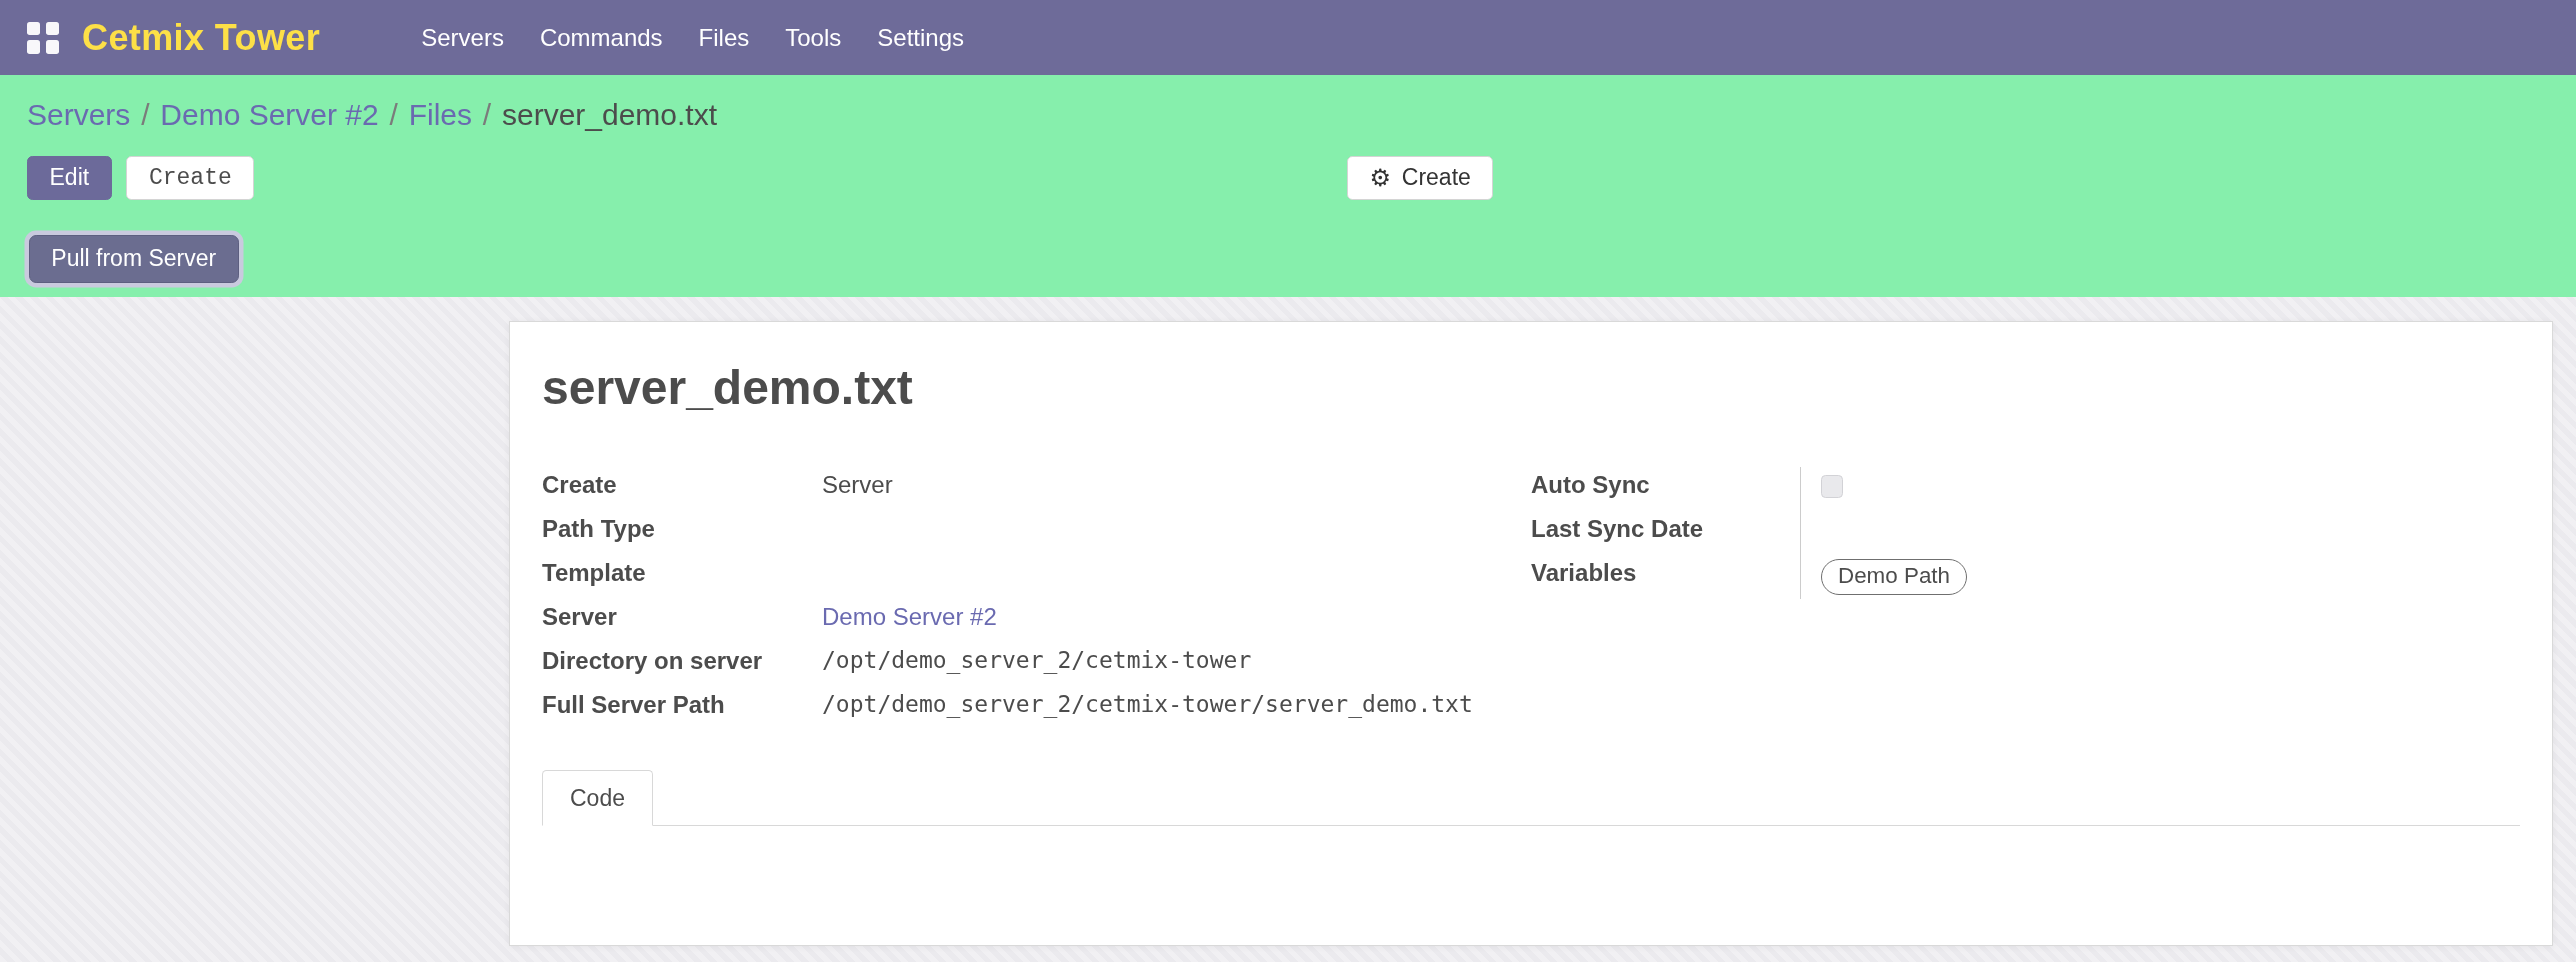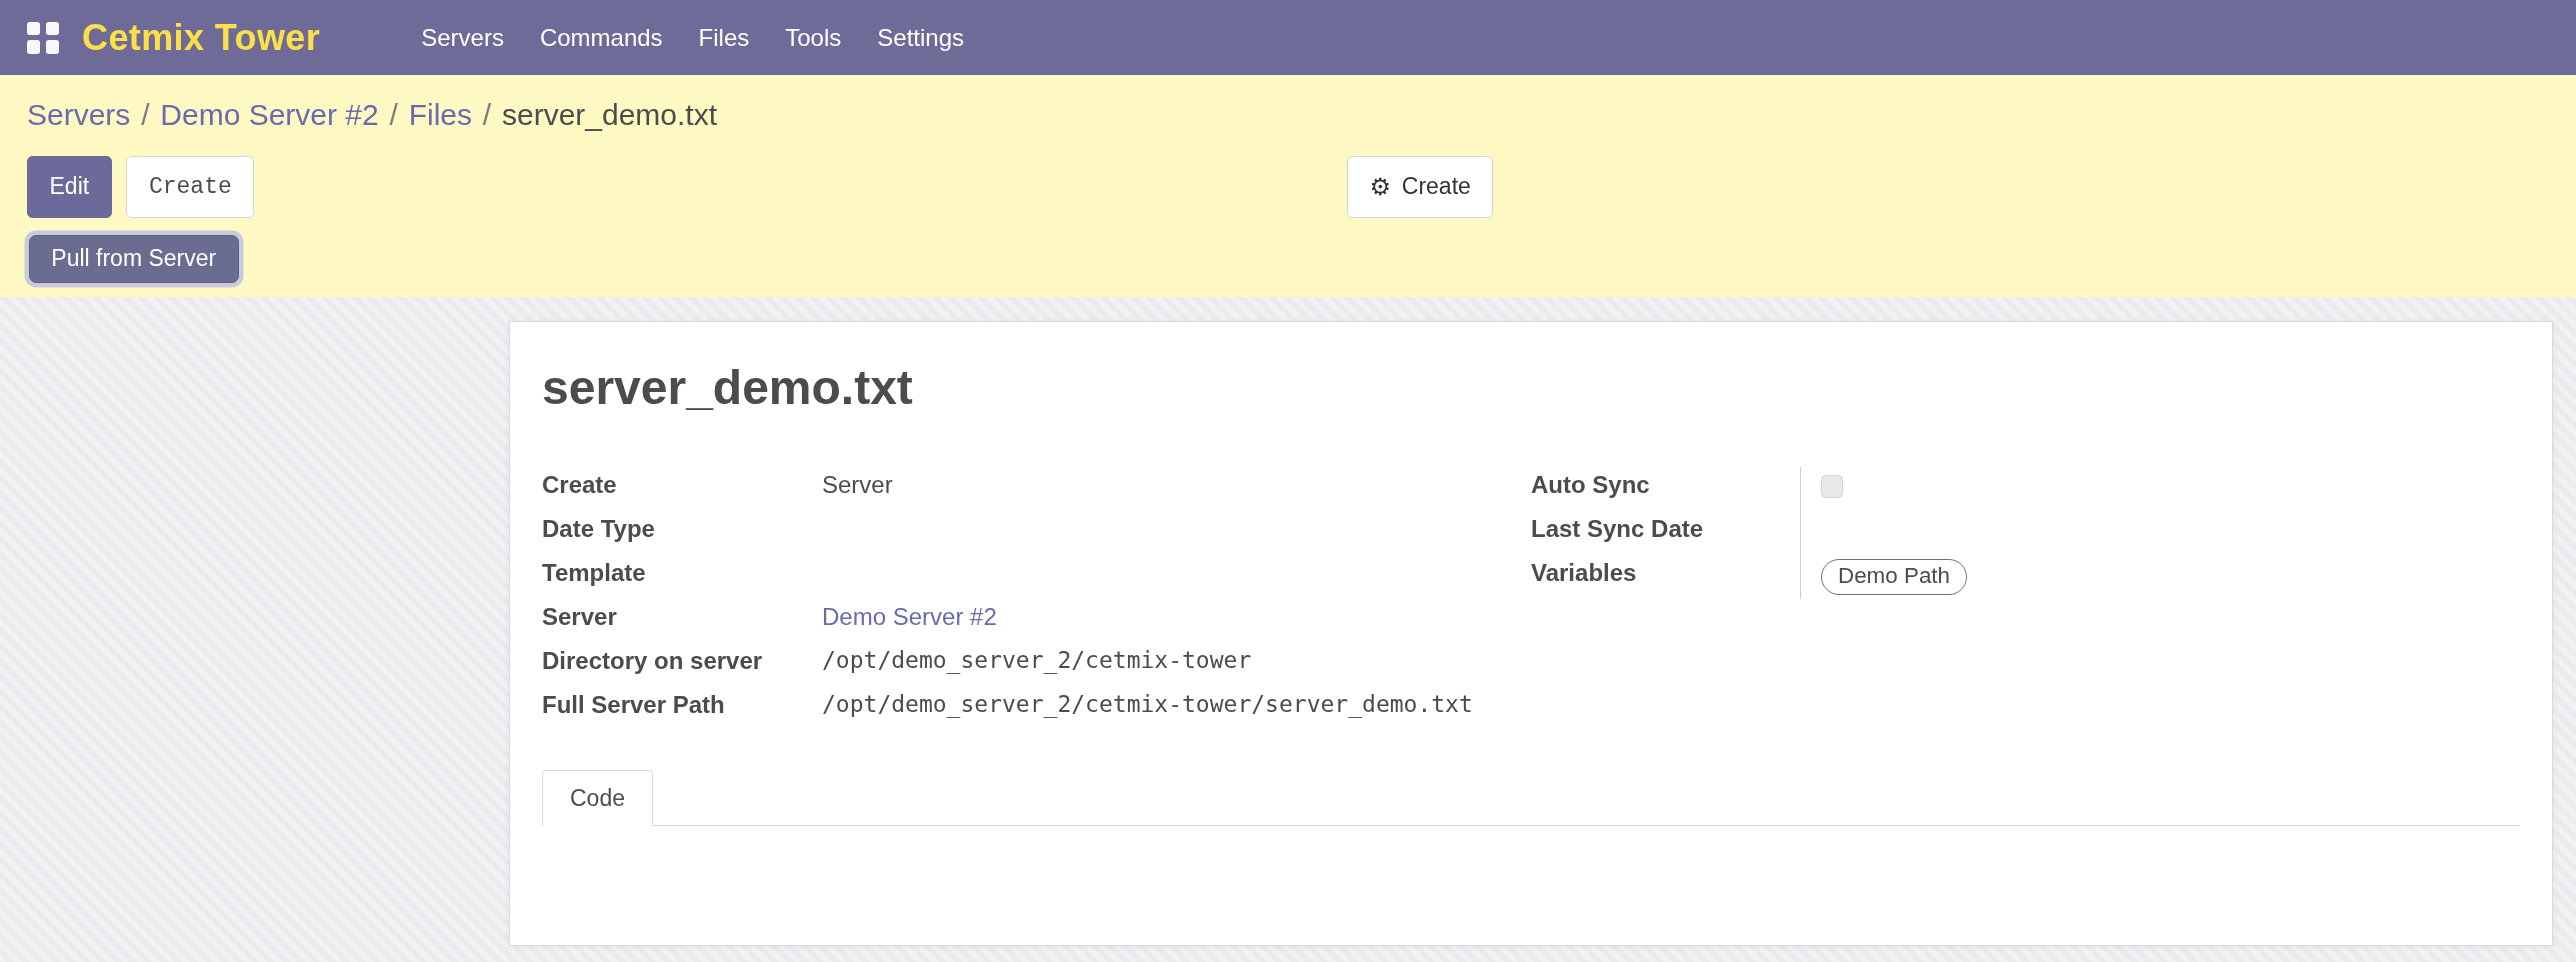--- a/index.html
+++ b/index.html
@@ -30,31 +30,31 @@
     font-size: 36px; font-weight: 700; color: #fde047;
     letter-spacing: 0.4px; white-space: nowrap; cursor: pointer;
   }
   .navmenu { display: flex; align-items: center; margin-left: 83px; }
   .navmenu a {
     color: #fff; text-decoration: none; font-size: 24px;
     padding: 18px 18px; cursor: pointer; white-space: nowrap;
   }
 
   
-  .control-panel { background: #fef9c3; padding: 20px 0 12.6px 0; }
+  .control-panel { background: #86efac; padding: 20px 0 12.6px 0; }
   .breadcrumb { padding: 0 27px; font-size: 30px; line-height: 1.3; }
   .breadcrumb a { color: #6a6ab0; text-decoration: none; cursor: pointer; }
   .breadcrumb .sep { color: #7b7b7b; padding: 0 10.8px; }
   .breadcrumb .current { color: #4c4c4c; }
 
   .button-row { position: relative; margin-top: 21.5px; padding: 0 27px; height: 52px; }
   .btn {
     font-family: "Liberation Sans", sans-serif;
     font-size: 23px; border-radius: 5.4px; cursor: pointer;
-    height: 62px; padding: 0 21.5px; border: 0.9px solid transparent;
+    height: 44px; padding: 0 21.5px; border: 0.9px solid transparent;
     display: inline-flex; align-items: center; vertical-align: top;
   }
   .btn.primary { background: #6c6a9a; color: #fff; border-color: #6c6a9a; }
   .btn.secondary { background: #fff; color: #4c4c4c; border-color: #d4d4d4; margin-left: 10.8px; font-family: Liberation Mono, monospace; }
   .btn.action-btn {
     position: absolute; left: 1347px; top: 0;
     background: #fff; color: #333; border-color: #d4d4d4;
   }
   .btn.action-btn .gear { font-size: 24px; margin-right: 10.8px; color: #333; }
 
@@ -180,21 +180,21 @@
       <h1 class="record-title">server_demo.txt</h1>
 
       <div class="groups">
 
         <div class="group left">
           <div class="field-row">
             <div class="field-label">Create</div>
             <div class="field-value">Server</div>
           </div>
           <div class="field-row">
-            <div class="field-label">Date Type</div>
+            <div class="field-label">Path Type</div>
           </div>
           <div class="field-row">
             <div class="field-label">Template</div>
             <div class="field-value"></div>
           </div>
           <div class="field-row">
             <div class="field-label">Server</div>
             <div class="field-value">
               <a>Demo Server #2</a>
             </div>

